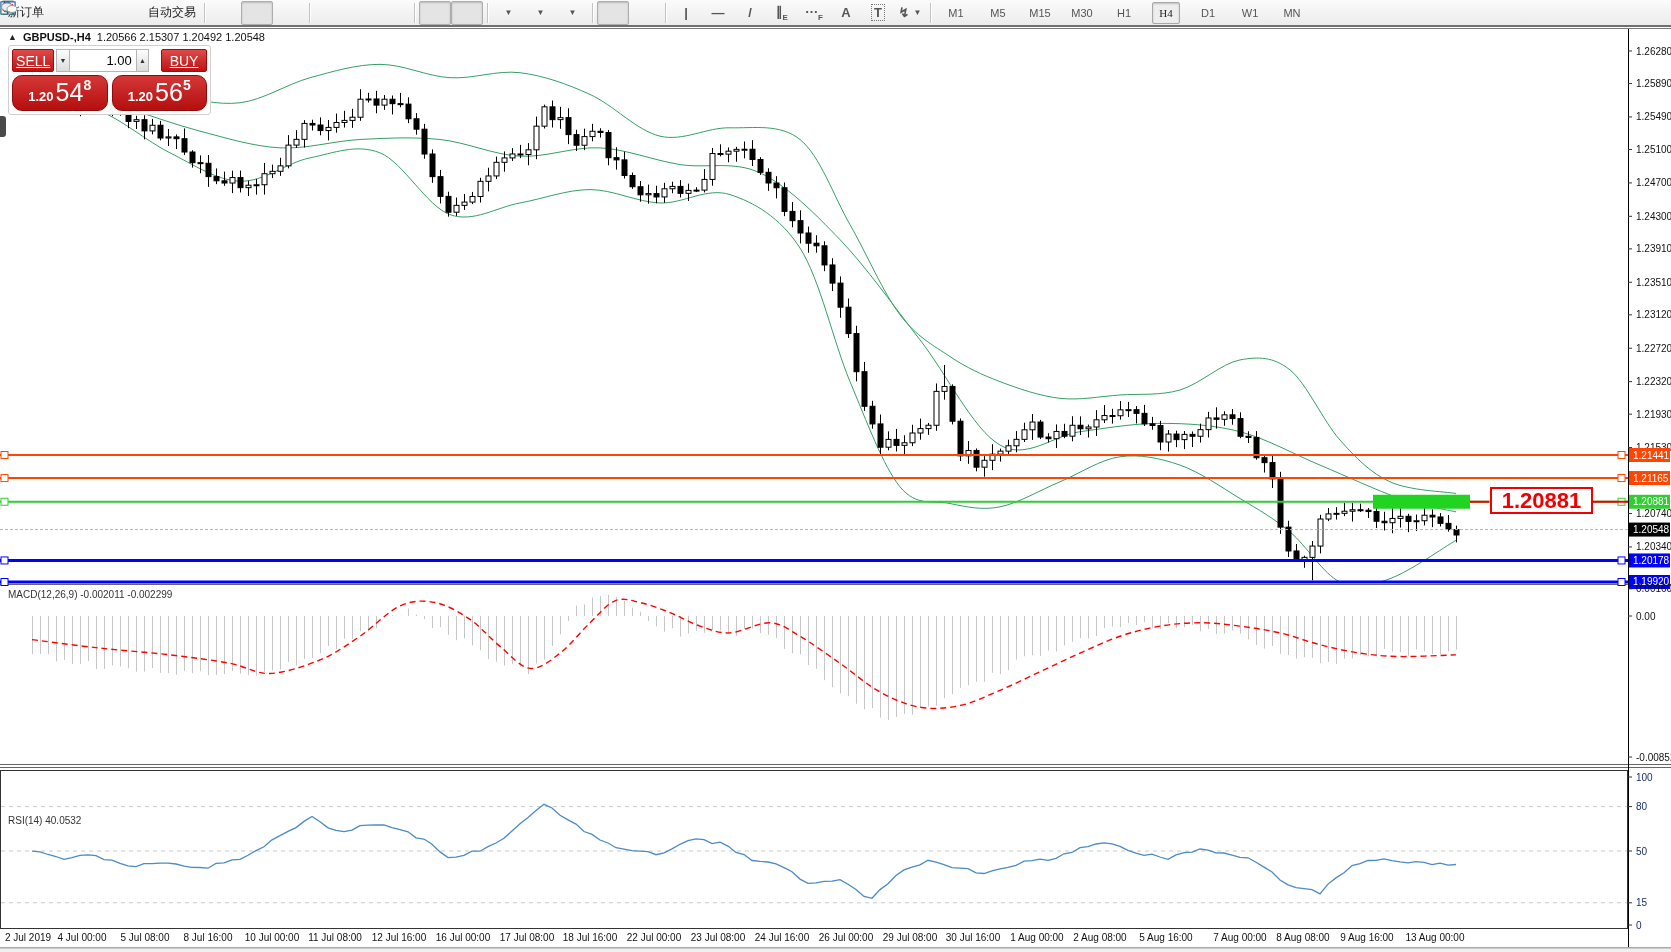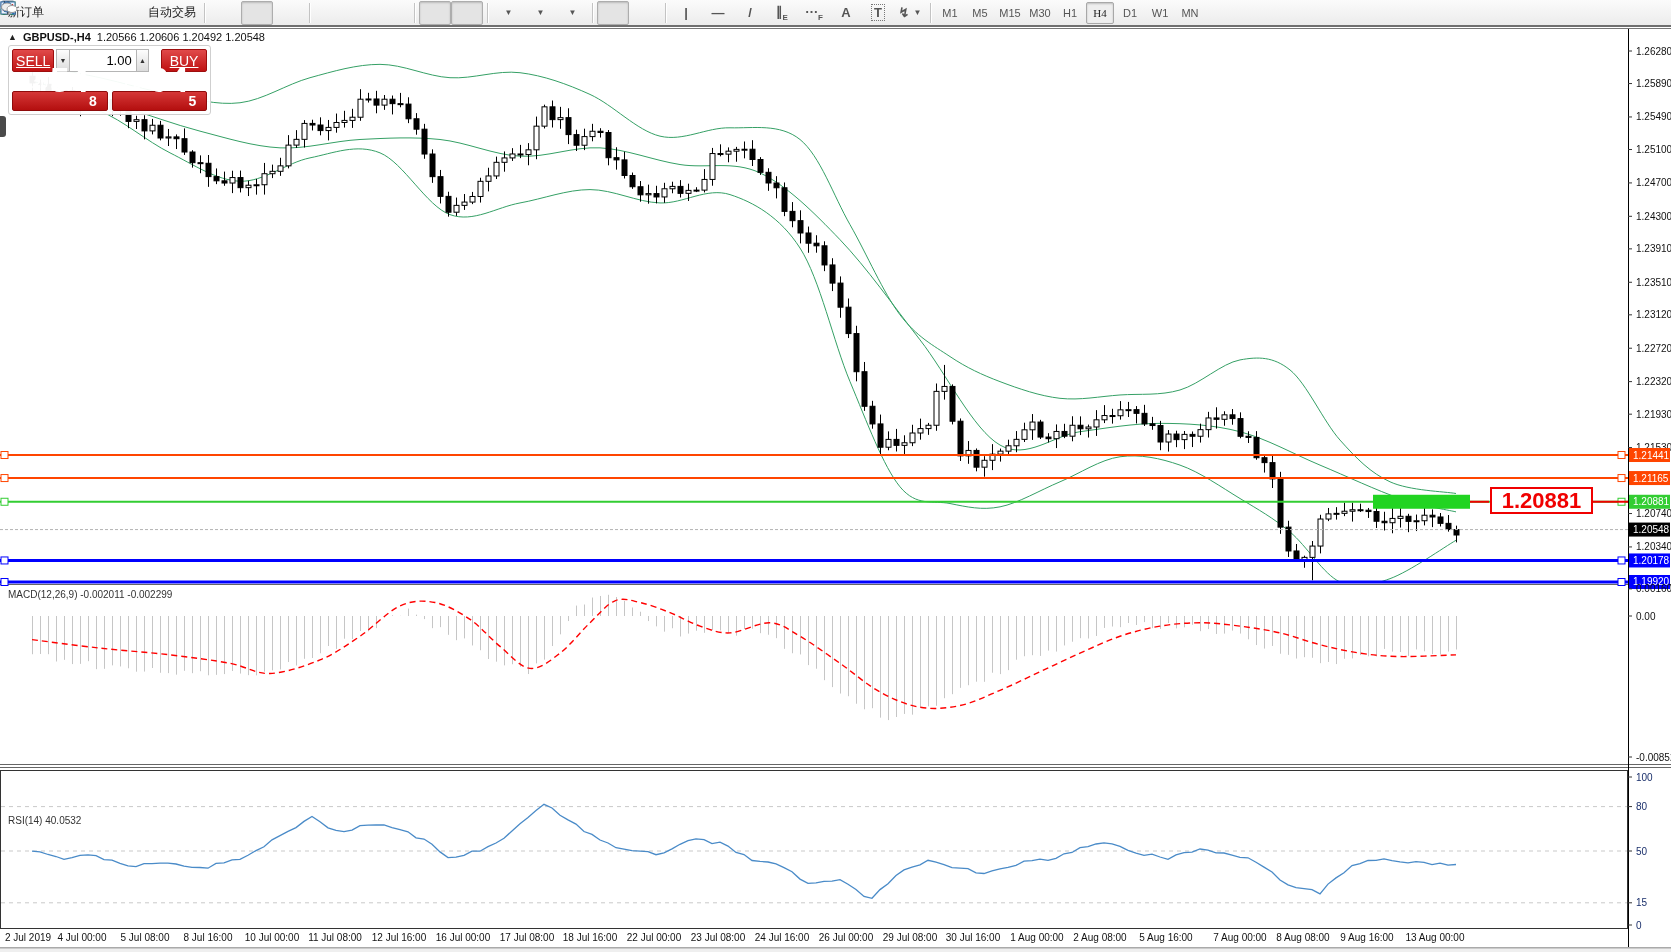--- a/index.html
+++ b/index.html
@@ -7,45 +7,45 @@
   
   #toolbar{position:absolute;left:0;top:0;width:1671px;height:27px;background:linear-gradient(#fbfbfb,#ececec);
     border-bottom:2px solid #6f6f6f;display:flex;align-items:center;padding-left:4px;box-sizing:border-box;z-index:40;}
   .tbb{height:22px;min-width:24px;display:flex;align-items:center;justify-content:center;gap:3px;
     border:1px solid transparent;border-radius:2px;padding:0 3px;color:#444;font-size:11px;cursor:default;}
   .tbb.pressed{background:#e4e4e4;border:1px solid #adadad;box-shadow:inset 0 1px 2px rgba(0,0,0,.18);}
   .tbsep{width:1px;height:20px;background:#c3c3c3;margin:0 4px;box-shadow:1px 0 0 #fff;}
   .tblabel{font-size:12px;color:#222;}
   .caret{font-size:8px;color:#555;margin-left:1px;}
   .tfb{height:20px;min-width:26px;display:flex;align-items:center;justify-content:center;font-size:11px;
-    color:#555;border:1px solid transparent;border-radius:2px;margin:0 1px;}
+    color:#555;border:1px solid transparent;border-radius:2px;margin:0 7px;}
   .tfb.pressed{background:#eee;border:1px solid #a8a8a8;box-shadow:inset 0 1px 2px rgba(0,0,0,.2);color:#222;font-family:Liberation Serif, serif;}
   .glyph{font-size:13px;color:#555;font-weight:bold;}
   .sub{font-size:8px;vertical-align:sub;}
   #tb-right{margin-left:auto;display:flex;align-items:center;margin-right:6px;}
   
   #symline{position:absolute;left:8px;top:31px;font-size:11px;color:#111;z-index:30;display:flex;gap:6px;align-items:center;}
   #symline .tri{font-size:9px;color:#222;}
   
   #tradepanel{position:absolute;left:8px;top:45px;width:203px;height:70px;z-index:35;
     background:rgba(255,255,255,.95);border:1px solid #cfcfcf;border-radius:3px;padding:3px;box-sizing:border-box;}
   #tp-row1{display:flex;height:23px;}
   .tpbtn{background:linear-gradient(#e04a4a,#bf1212);color:#fff;font-size:14px;display:flex;align-items:center;
     justify-content:center;border-radius:2px;border:1px solid #9e0e0e;text-decoration:underline;}
   #tp-sell-btn{width:46px;}
   #tp-buy-btn{width:50px;margin-left:12px;}
   .spin{width:13px;background:linear-gradient(#fdfdfd,#dcdcdc);border:1px solid #b5b5b5;color:#333;font-size:7px;
     display:flex;align-items:center;justify-content:center;}
   #tp-vol{width:66px;border:1px solid #b5b5b5;border-left:none;border-right:none;background:#fff;color:#000;
     font-size:13px;text-align:right;padding:0 4px;display:flex;align-items:center;justify-content:flex-end;}
   #tp-row2{display:flex;margin-top:3px;height:36px;gap:4px;}
-  .bigprice{flex:1;background:linear-gradient(#d53737,#b40f0f);border:1px solid #8f0b0b;border-radius:2px;color:#fff;
-    display:flex;align-items:flex-end;justify-content:center;padding-bottom:16px;margin-top:16px;}
+  .bigprice{flex:1;background:linear-gradient(#d53737,#b40f0f);border:1px solid #8f0b0b;border-radius:10px;color:#fff;
+    display:flex;align-items:flex-end;justify-content:center;padding-bottom:3px;}
   .bp-small{font-size:13px;font-weight:bold;margin-right:2px;line-height:20px;}
-  .bp-big{font-size:35px;font-weight:bold;line-height:29px;}
+  .bp-big{font-size:25px;font-weight:normal;line-height:29px;}
   .bp-sup{font-size:14px;font-weight:bold;line-height:14px;align-self:flex-start;margin-top:2px;}
   #panel-tab{position:absolute;left:0;top:116px;width:6px;height:21px;background:#4a4a4a;border-radius:0 3px 3px 0;z-index:35;}
   
   #turnpoint{position:absolute;left:1442px;top:417px;width:190px;font-size:28px;font-weight:bold;letter-spacing:3px;
     color:#00b050;text-shadow:2px 2px 0 rgba(60,60,60,.85);z-index:20;font-family:"Liberation Serif",serif;}
   #pricebox{position:absolute;left:1490px;top:487px;width:99px;height:23px;border:2px solid #f00000;background:#fff;
     color:#f00000;font-size:22px;font-weight:bold;text-align:center;line-height:23px;z-index:20;}
   .panelabel{position:absolute;left:8px;font-size:10px;color:#333;z-index:20;}
   svg{position:absolute;left:0;top:0;z-index:10;}
   #bottomstrip{position:absolute;left:0;top:948px;width:1671px;height:4px;background:#efefef;border-top:1px solid #cbcbcb;z-index:5;}
@@ -912,40 +912,40 @@
         <text x="1240" y="941" font-size="10" font-family="&quot;Liberation Sans&quot;,sans-serif" fill="#111" text-anchor="middle">7 Aug 00:00</text>
         <text x="1303" y="941" font-size="10" font-family="&quot;Liberation Sans&quot;,sans-serif" fill="#111" text-anchor="middle">8 Aug 08:00</text>
         <text x="1367" y="941" font-size="10" font-family="&quot;Liberation Sans&quot;,sans-serif" fill="#111" text-anchor="middle">9 Aug 16:00</text>
         <text x="1435" y="941" font-size="10" font-family="&quot;Liberation Sans&quot;,sans-serif" fill="#111" text-anchor="middle">13 Aug 00:00</text>
       </g>
     </svg>
 
   <div id="symline">
     <span class="tri">▲</span>
     <span style="font-weight:bold">GBPUSD-,H4</span>
-    <span>1.20566 1.20606 1.20492 1.20548</span>
+    <span>1.20566 2.15307 1.20492 1.20548</span>
   </div>
 
   <div id="tradepanel">
     <div id="tp-row1">
       <div class="tpbtn" id="tp-sell-btn">SELL</div>
       <div class="spin" style="margin-left:2px;">▼</div>
       <div id="tp-vol">1.00</div>
       <div class="spin">▲</div>
       <div class="tpbtn" id="tp-buy-btn">BUY</div>
     </div>
     <div id="tp-row2">
       <div class="bigprice">
         <span class="bp-small">1.20</span>
         <span class="bp-big">54</span>
         <span class="bp-sup">8</span>
       </div>
       <div class="bigprice">
         <span class="bp-small">1.20</span>
-        <span class="bp-big">94</span>
+        <span class="bp-big">56</span>
         <span class="bp-sup">5</span>
       </div>
     </div>
   </div>
   <div id="panel-tab"></div>
 
   <div id="pricebox">1.20881</div>
 
   <div class="panelabel" style="top:589px;">MACD(12,26,9) -0.002011 -0.002299</div>
   <div class="panelabel" style="top:815px;">RSI(14) 40.0532</div>

